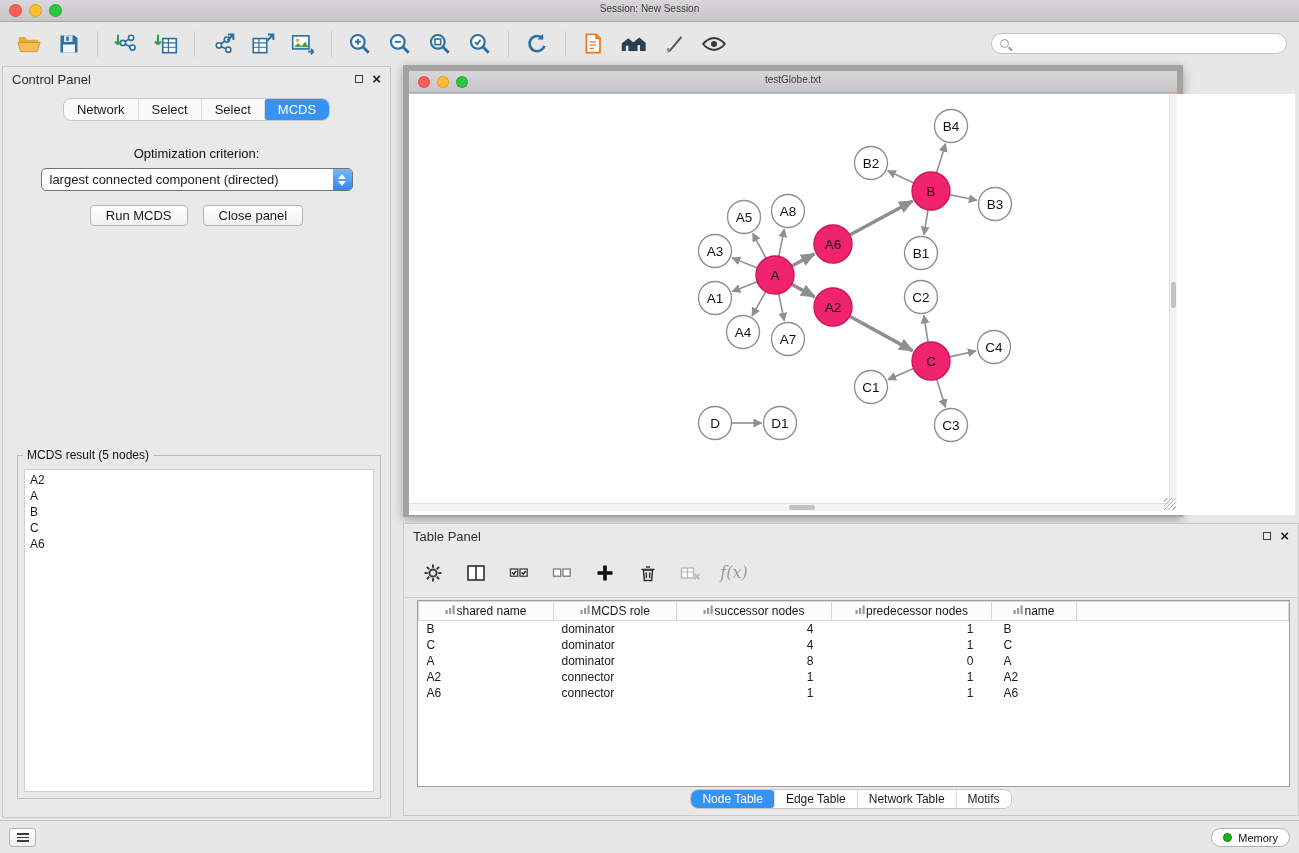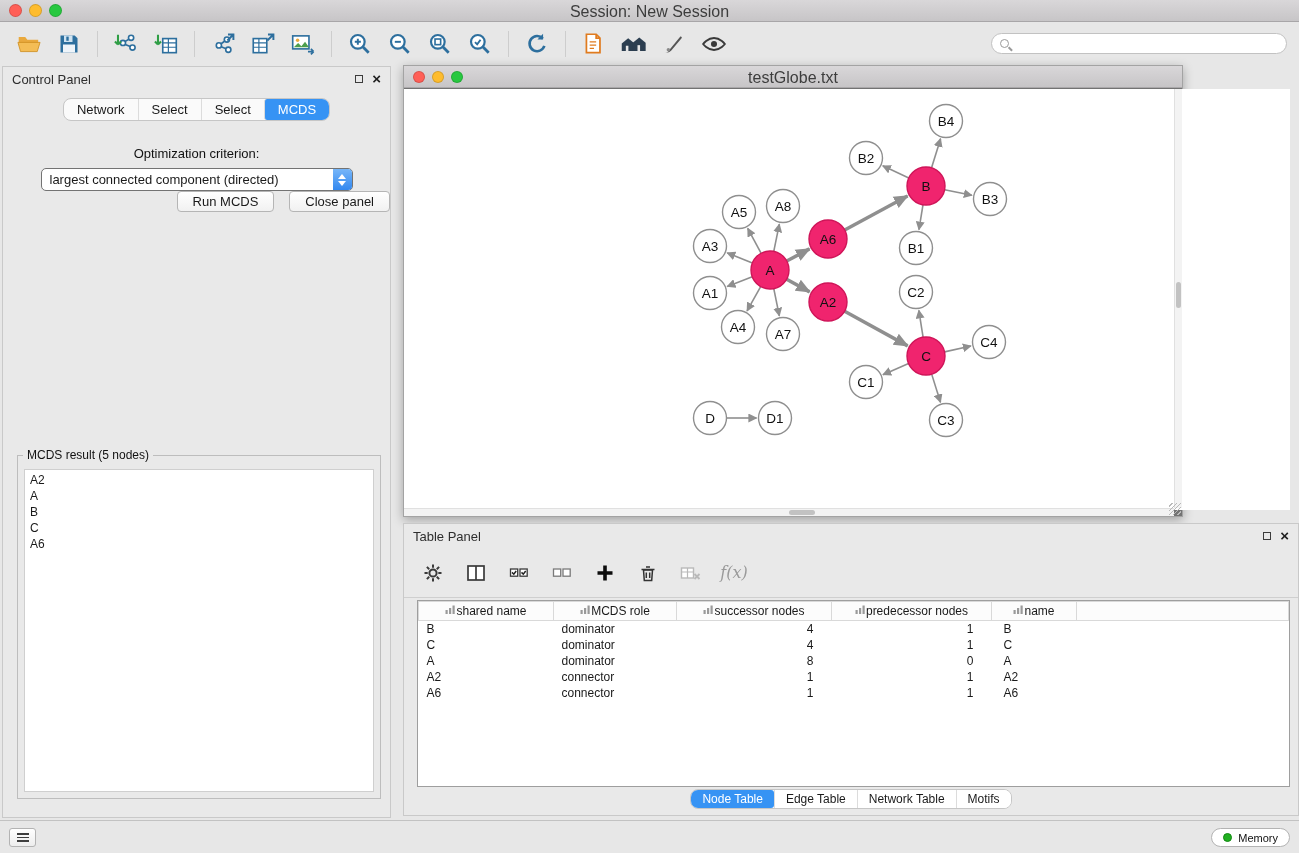--- a/index.html
+++ b/index.html
@@ -6,21 +6,21 @@
   html,body { width:1299px; height:853px; overflow:hidden; }
   body { font-family:"Liberation Sans",sans-serif; background:#e7e7e7; color:#1a1a1a; }
   .app { position:relative; width:1299px; height:853px; }
 
   
   .titlebar { position:absolute; top:0; left:0; right:0; height:22px;
     background:linear-gradient(#d9d7d9,#c7c5c7); border-bottom:1px solid #a8a6a8; }
   .traffic { position:absolute; left:9px; top:4px; display:flex; gap:7px; }
   .tl { width:13px; height:13px; border-radius:50%; border:1px solid rgba(0,0,0,.15); }
   .tl.red{ background:#ff5f57; } .tl.yel{ background:#febc2e; } .tl.grn{ background:#28c840; }
-  .win-title { position:absolute; left:0; right:0; top:3px; text-align:center; font-size:16px; color:#3d3d3d; }
+  .win-title { position:absolute; left:0; right:0; top:3px; text-align:center; font-size:10px; color:#3d3d3d; }
 
   
   .toolbar { position:absolute; top:23px; left:0; right:0; height:41px; background:#e7e7e7;
     display:flex; align-items:center; padding:0 12px; gap:6px; }
   .tb { width:34px; height:32px; border:none; background:transparent; display:flex;
     align-items:center; justify-content:center; cursor:default; }
   .sep { width:1px; height:26px; background:#cdcdcd; margin:0 5px; }
   .search-box { margin-left:auto; width:296px; height:21px; background:#fff;
     border:1px solid #c2c2c2; border-radius:11px; display:flex; align-items:center; padding:0 8px; gap:5px; }
   .mini-mag { width:9px; height:9px; border:1.6px solid #9a9a9a; border-radius:50%; position:relative; flex:0 0 auto; }
@@ -46,32 +46,32 @@
   .seg.active { background:#3693f4; color:#fff; border-radius:3px; }
   .opt-label { text-align:center; margin-top:25px; font-size:13px; color:#111; }
   .combo { width:312px; height:23px; margin:7px auto 0 auto; background:#fff; border:1px solid #737373;
     border-radius:5px; display:flex; align-items:center; overflow:hidden; }
   .combo .val { flex:1; font-size:13px; padding:0 8px; white-space:nowrap; }
   .combo-arrows { width:19px; height:23px; background:linear-gradient(#7ab8f9,#2f86ef);
     display:flex; flex-direction:column; align-items:center; justify-content:center; gap:2px; }
   .combo-arrows i { width:0; height:0; border-left:4px solid transparent; border-right:4px solid transparent; }
   .combo-arrows .up { border-bottom:5px solid #fff; }
   .combo-arrows .dn { border-top:5px solid #fff; }
-  .cp-buttons { display:flex; justify-content:flex-end; gap:15px; margin-top:0; }
+  .cp-buttons { display:flex; justify-content:center; gap:15px; margin-top:14px; }
   .mac-btn { height:21px; padding:0 15px; font-size:13px; color:#1a1a1a;
     background:linear-gradient(#ffffff,#f1f1f1); border:1px solid #b5b5b5; border-radius:4px; cursor:default; }
   .result-box { position:absolute; left:14px; right:9px; top:388px; bottom:18px; border:1px solid #bdbdbd; }
   .result-box-title { position:absolute; top:-8px; left:5px; background:#e9e9e9; padding:0 4px; font-size:12px; color:#111; }
   .result-list { position:absolute; left:6px; right:6px; top:13px; bottom:6px; background:#fff;
     border:1px solid #cfcfcf; overflow:auto; padding:2px 0; }
   .result-item { font-size:12px; padding:1px 5px; }
 
   
   .net-win { position:absolute; left:403px; top:1px; width:780px; height:452px;
-    background:#737373; border:1px solid #a3a3a3; box-shadow:0 3px 10px rgba(0,0,0,.3); }
+    background:#fdba74; border:6px solid #a3a3a3; box-shadow:0 3px 10px rgba(0,0,0,.3); }
   .net-titlebar { position:absolute; top:0; left:0; right:0; height:22px;
     background:linear-gradient(#d9d7d9,#c7c5c7); border-bottom:1px solid #aaa8aa; }
   .net-titlebar .traffic { top:5px; }
   .net-titlebar .tl { width:12px; height:12px; }
   .net-canvas { position:absolute; top:23px; left:0; width:886px; height:421px; background:#fff; overflow:hidden; }
   .vscroll { position:absolute; top:23px; right:0; width:8px; bottom:8px; background:#f3f3f3; border-left:1px solid #e0e0e0; }
   .vscroll .thumb { position:absolute; top:46%; left:1px; width:5px; height:26px; background:#c2c2c2; border-radius:3px; }
   .hscroll { position:absolute; left:0; right:8px; bottom:0; height:8px; background:#f3f3f3; border-top:1px solid #e0e0e0; }
   .hscroll .thumb { position:absolute; left:50%; top:1px; height:5px; width:26px; background:#c2c2c2; border-radius:3px; }
   .grip { position:absolute; right:1px; bottom:1px; width:12px; height:12px;

